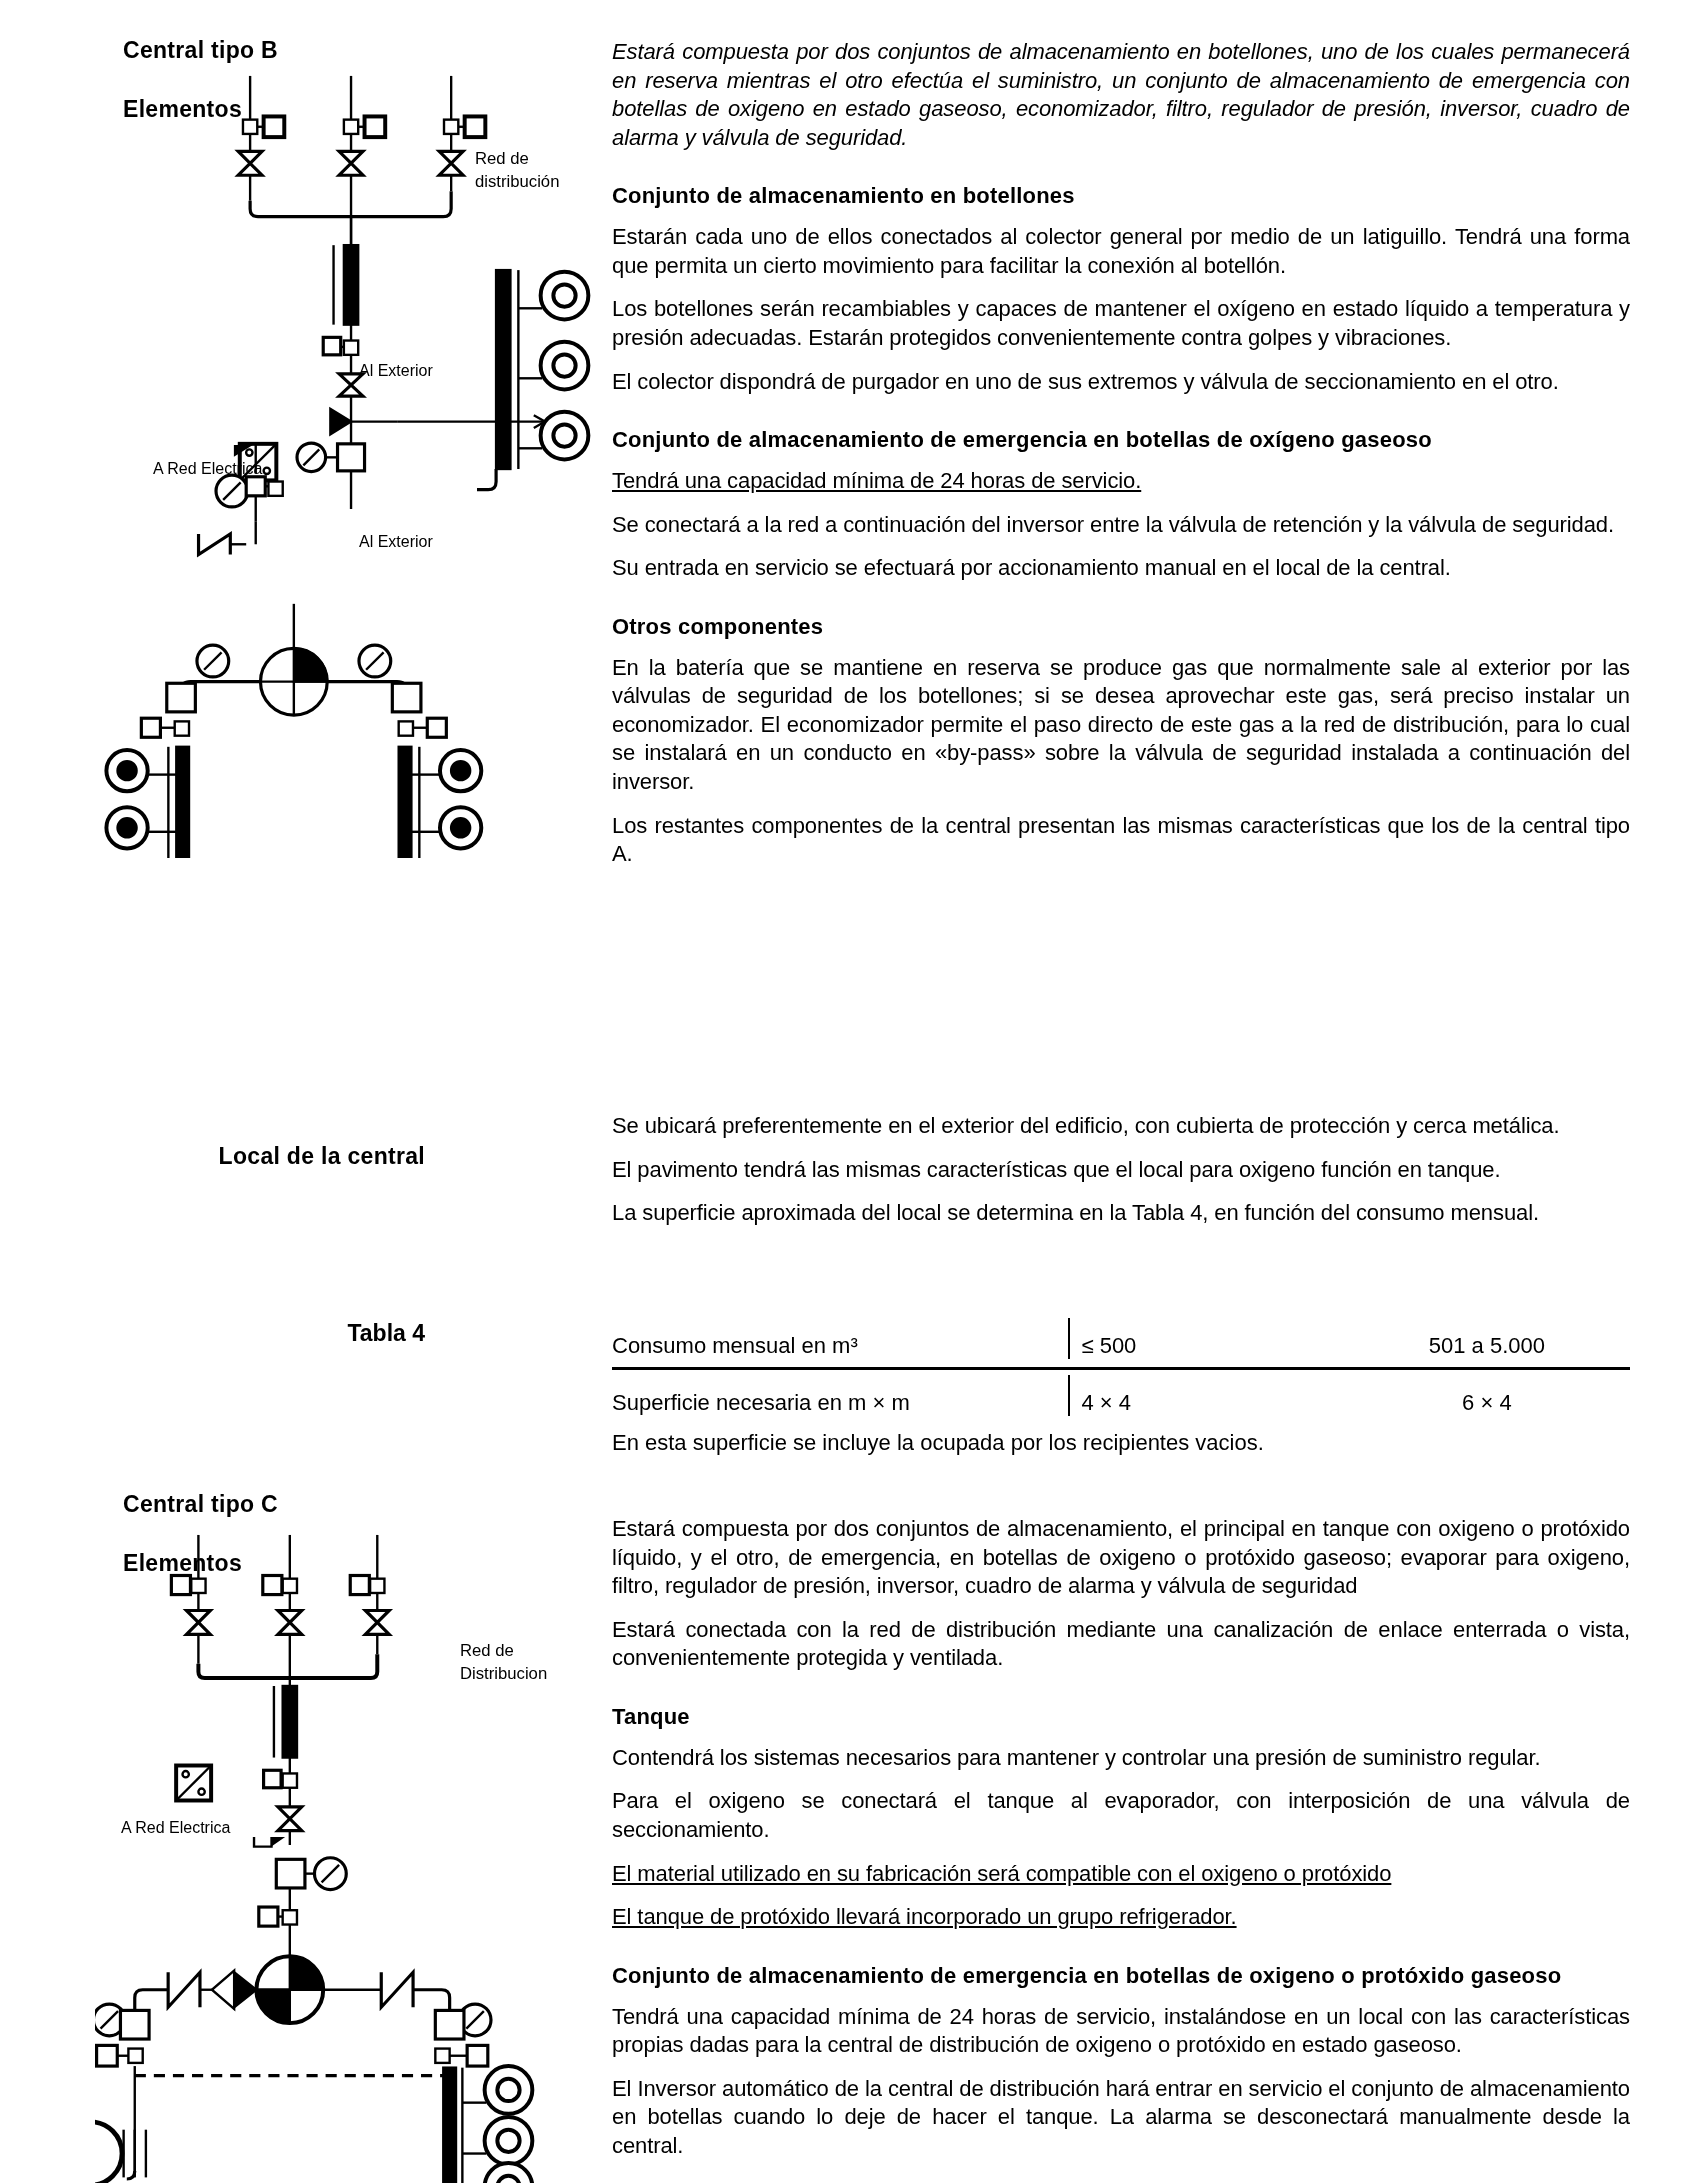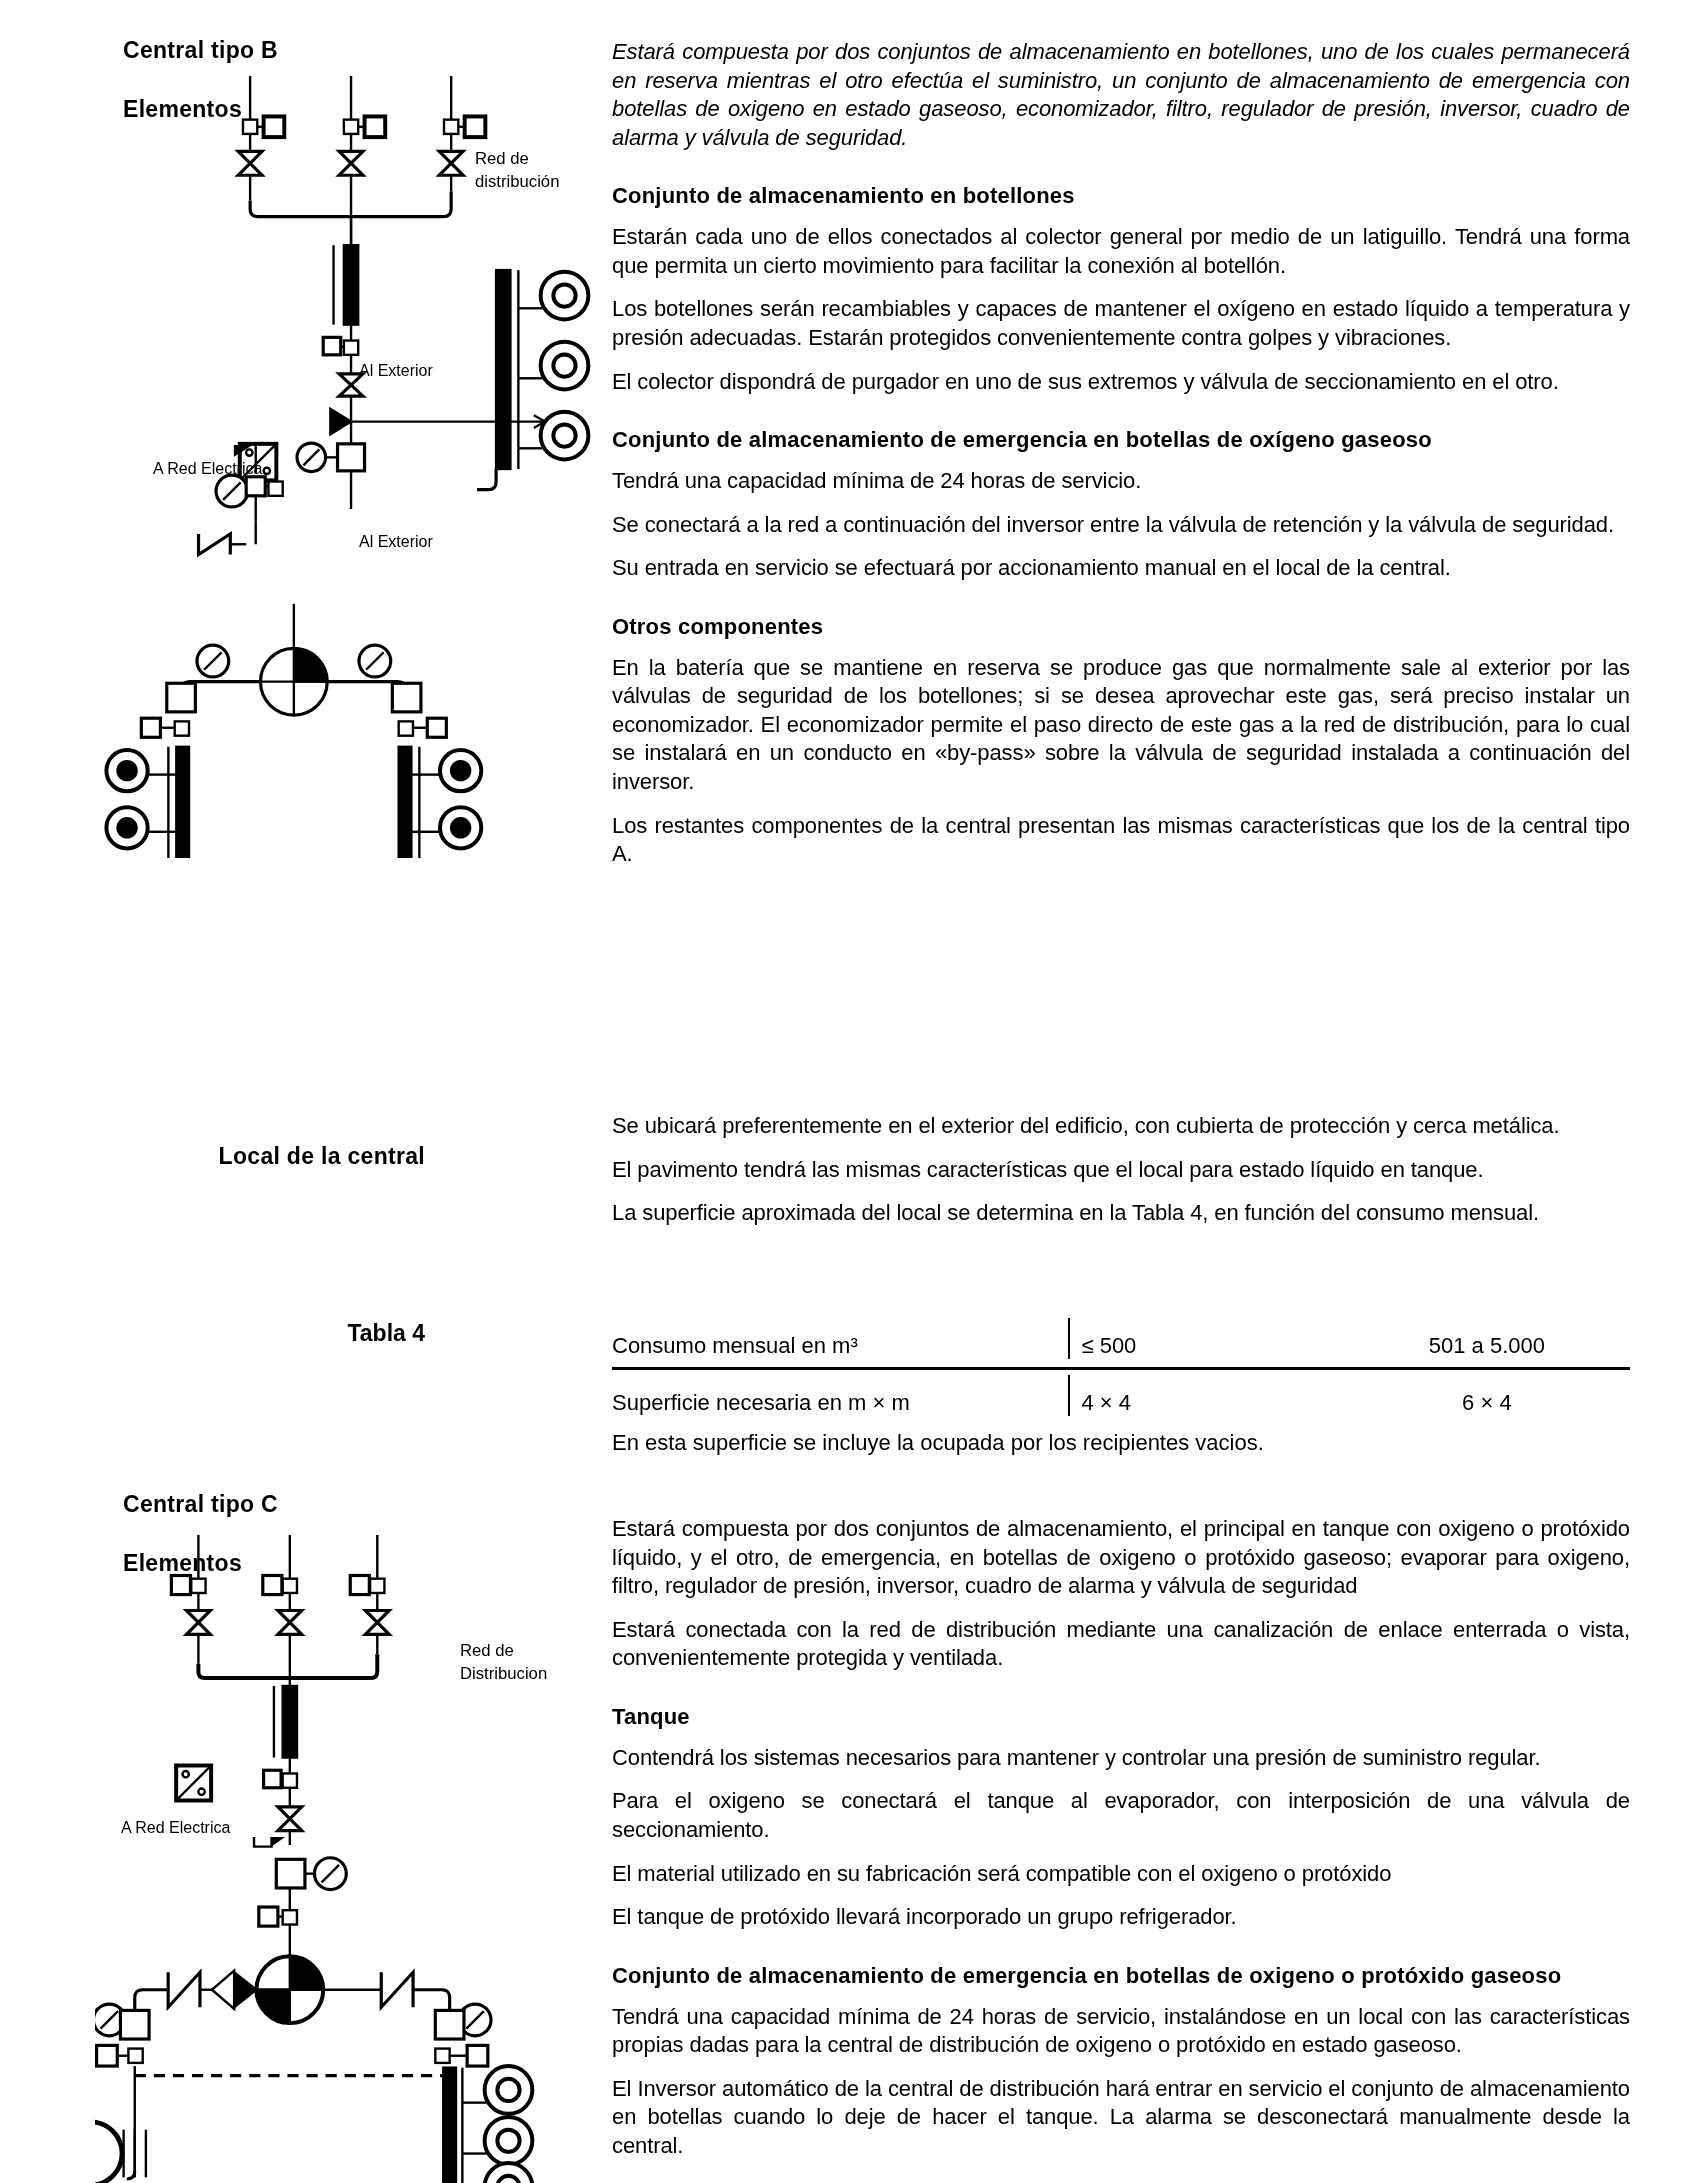--- a/index.html
+++ b/index.html
@@ -40,21 +40,21 @@
     width: 1018px;
   }
   .para {
     font-size: 22px;
     line-height: 1.30;
     margin: 0 0 15px 0;
     text-align: justify;
     text-justify: inter-word;
     letter-spacing: -0.1px;
   }
-  .para.noj { text-align: left; }
+  .para.noj { text-align: left; text-decoration: underline; }
   .para.italic { font-style: italic; }
   .sub {
     font-size: 22px;
     font-weight: bold;
     margin: 0 0 12.7px 0;
     line-height: 1.28;
     letter-spacing: 0.2px;
   }
   .sp-top { margin-top: 30px; }
 
@@ -301,21 +301,21 @@
     <p class="para">En la batería que se mantiene en reserva se produce gas que normalmente sale al exterior por las válvulas de seguridad de los botellones; si se desea aprovechar este gas, será preciso instalar un economizador. El economizador permite el paso directo de este gas a la red de distribución, para lo cual se instalará en un conducto en «by-pass» sobre la válvula de seguridad instalada a continuación del inversor.</p>
     <p class="para">Los restantes componentes de la central presentan las mismas características que los de la central tipo A.</p>
   </div>
 
   <div class="side-head right" style="left:111px; top:1113px; width:314px;">
     <span>Local de la central</span>
   </div>
 
   <div class="col" style="top:1112px;">
     <p class="para">Se ubicará preferentemente en el exterior del edificio, con cubierta de protección y cerca metálica.</p>
-    <p class="para">El pavimento tendrá las mismas características que el local para estado líquido en tanque.</p>
+    <p class="para">El pavimento tendrá las mismas características que el local para oxigeno función en tanque.</p>
     <p class="para">La superficie aproximada del local se determina en la Tabla 4, en función del consumo mensual.</p>
   </div>
 
   <div class="tbl-label" style="left:286px; top:1320px; width:139px;">Tabla 4</div>
 
   <div class="tbl-wrap" style="top:1313px;">
     <table class="tbl">
       <tbody>
           <tr>
         <td class="c-label hdr">Consumo mensual en m³</td>

